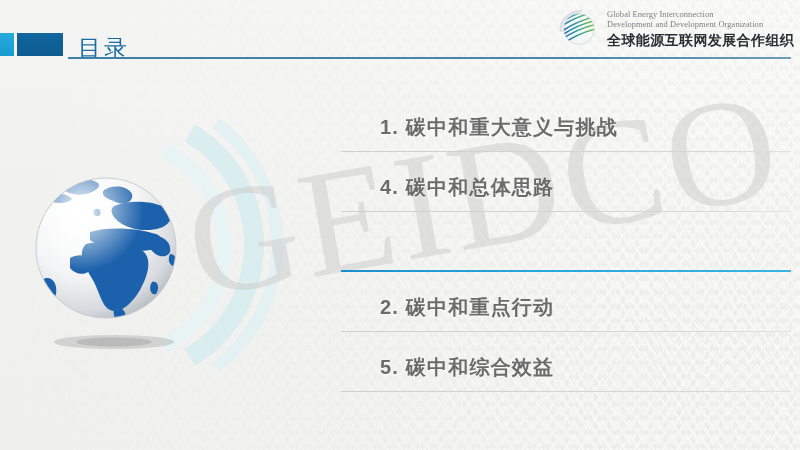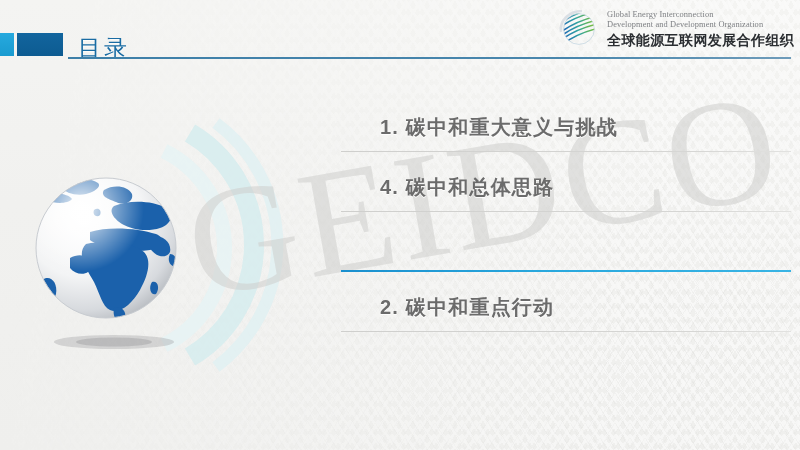--- a/index.html
+++ b/index.html
@@ -250,15 +250,19 @@
 
     <div class="toc-item active">
       <div class="toc-rule"></div>
     </div>
 
     <div class="toc-item">
       <div class="toc-label">2. 碳中和重点行动</div>
       <div class="toc-rule"></div>
     </div>
 
+    <div class="toc-item">
+      <div class="toc-label">5. 碳中和综合效益</div>
+      <div class="toc-rule"></div>
+    </div>
 
   </div>
 </div>
 
 </body></html>

